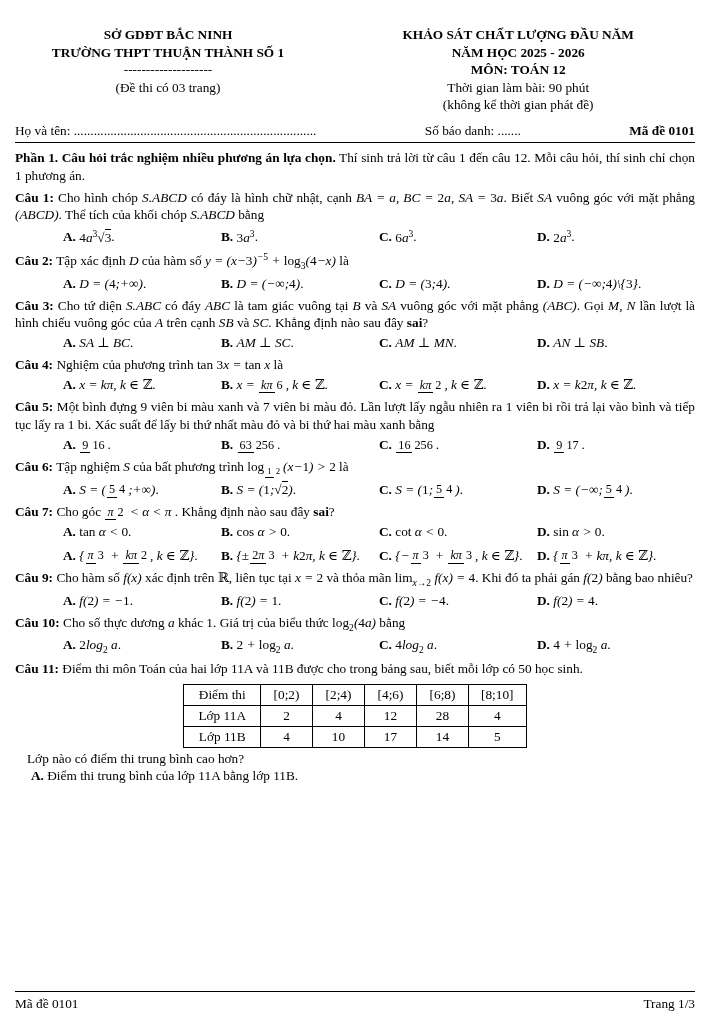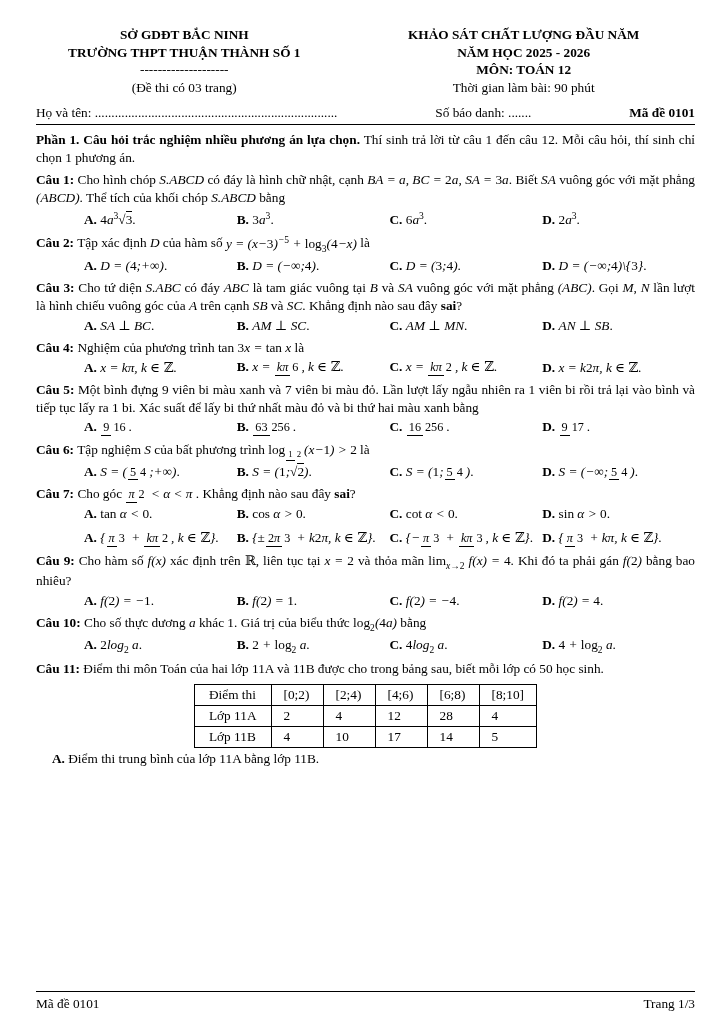--- a/index.html
+++ b/index.html
@@ -1,18 +1,18 @@
 <!DOCTYPE html>
 <html><head>
 <meta charset="utf-8">
 <style>
   *{margin:0;padding:0;box-sizing:border-box;}
   html,body{background:#fff;}
   body{width:725px;height:1024px;font-family:"Liberation Serif","DejaVu Serif",serif;font-size:13.3px;color:#000;}
-  .page{width:725px;height:1024px;padding:26px 30px 12px 36px;display:flex;flex-direction:column;}
+  .page{width:725px;height:1024px;padding:26px 30px 12px 15px;display:flex;flex-direction:column;}
   .b{font-weight:bold;}
   .i{}
   
   .hdr{display:flex;justify-content:space-between;line-height:1.32;}
   .hdr-left{width:45%;text-align:center;}
   .hdr-right{width:52%;text-align:center;}
   
   .inforow{display:flex;justify-content:space-between;margin-top:8px;line-height:1.3;}
   .rule{border-top:1px solid #000;margin:3px 0 4px;}
   
@@ -28,21 +28,21 @@
   .mt{font-style:italic;}
   .mt .rm{font-style:normal;}
   .mt sup{font-size:0.72em;}
   .mt sub{font-size:0.72em;}
   .fr{display:inline-flex;flex-direction:row;text-align:center;vertical-align:middle;margin:0 1px;font-size:0.92em;line-height:1.12;}
   .fn{border-bottom:1px solid #000;padding:0 2px;display:block;}
   .fd{padding:0 2px;display:block;}
   .sqb{border-top:1px solid #000;}
   
   .tbl{border-collapse:collapse;margin:6px auto 3px;font-size:13.3px;}
-  .tbl td{border:1px solid #000;padding:2px 12px;text-align:left;min-width:52px;}
+  .tbl td{border:1px solid #000;padding:2px 12px;text-align:center;min-width:52px;}
   .tbl td:first-child{padding:2px 14px;}
   .q11q{margin-top:2px;padding-left:12px;}
   .q11a{padding-left:16px;margin-top:1px;}
   
   .footer{margin-top:auto;border-top:1px solid #000;padding-top:4px;display:flex;justify-content:space-between;}
 </style>
 </head>
 <body>
 
 <div class="page">
@@ -52,20 +52,21 @@
       <div class="b">SỞ GDĐT BẮC NINH</div>
       <div class="b">TRƯỜNG THPT THUẬN THÀNH SỐ 1</div>
       <div>--------------------</div>
       <div class="i">(Đề thi có 03 trang)</div>
     </div>
     <div class="hdr-right">
       <div class="b">KHẢO SÁT CHẤT LƯỢNG ĐẦU NĂM</div>
       <div class="b">NĂM HỌC 2025 - 2026</div>
       <div class="b">MÔN: TOÁN 12</div>
       <div class="i">Thời gian làm bài: 90 phút</div>
+      <div class="i">(không kể thời gian phát đề)</div>
     </div>
   </div>
 
   <div class="inforow">
     <span>Họ và tên: .........................................................................</span>
     <span>Số báo danh: .......</span>
     <span class="b">Mã đề 0101</span>
   </div>
   <div class="rule"></div>
 
@@ -244,20 +245,21 @@
         <tr>
           <td>Lớp 11B</td>
           <td>4</td>
           <td>10</td>
           <td>17</td>
           <td>14</td>
           <td>5</td>
         </tr>
       </tbody>
     </table>
+    <p class="q11q">Lớp nào có điểm thi trung bình cao hơn?</p>
     <p class="q11a"><b class="optkey">A.</b> <span>Điểm thi trung bình của lớp 11A bằng lớp 11B.</span></p>
   </div>
 
   <div class="footer">
     <span>Mã đề 0101</span>
     <span>Trang 1/3</span>
   </div>
 
 </div>
 

